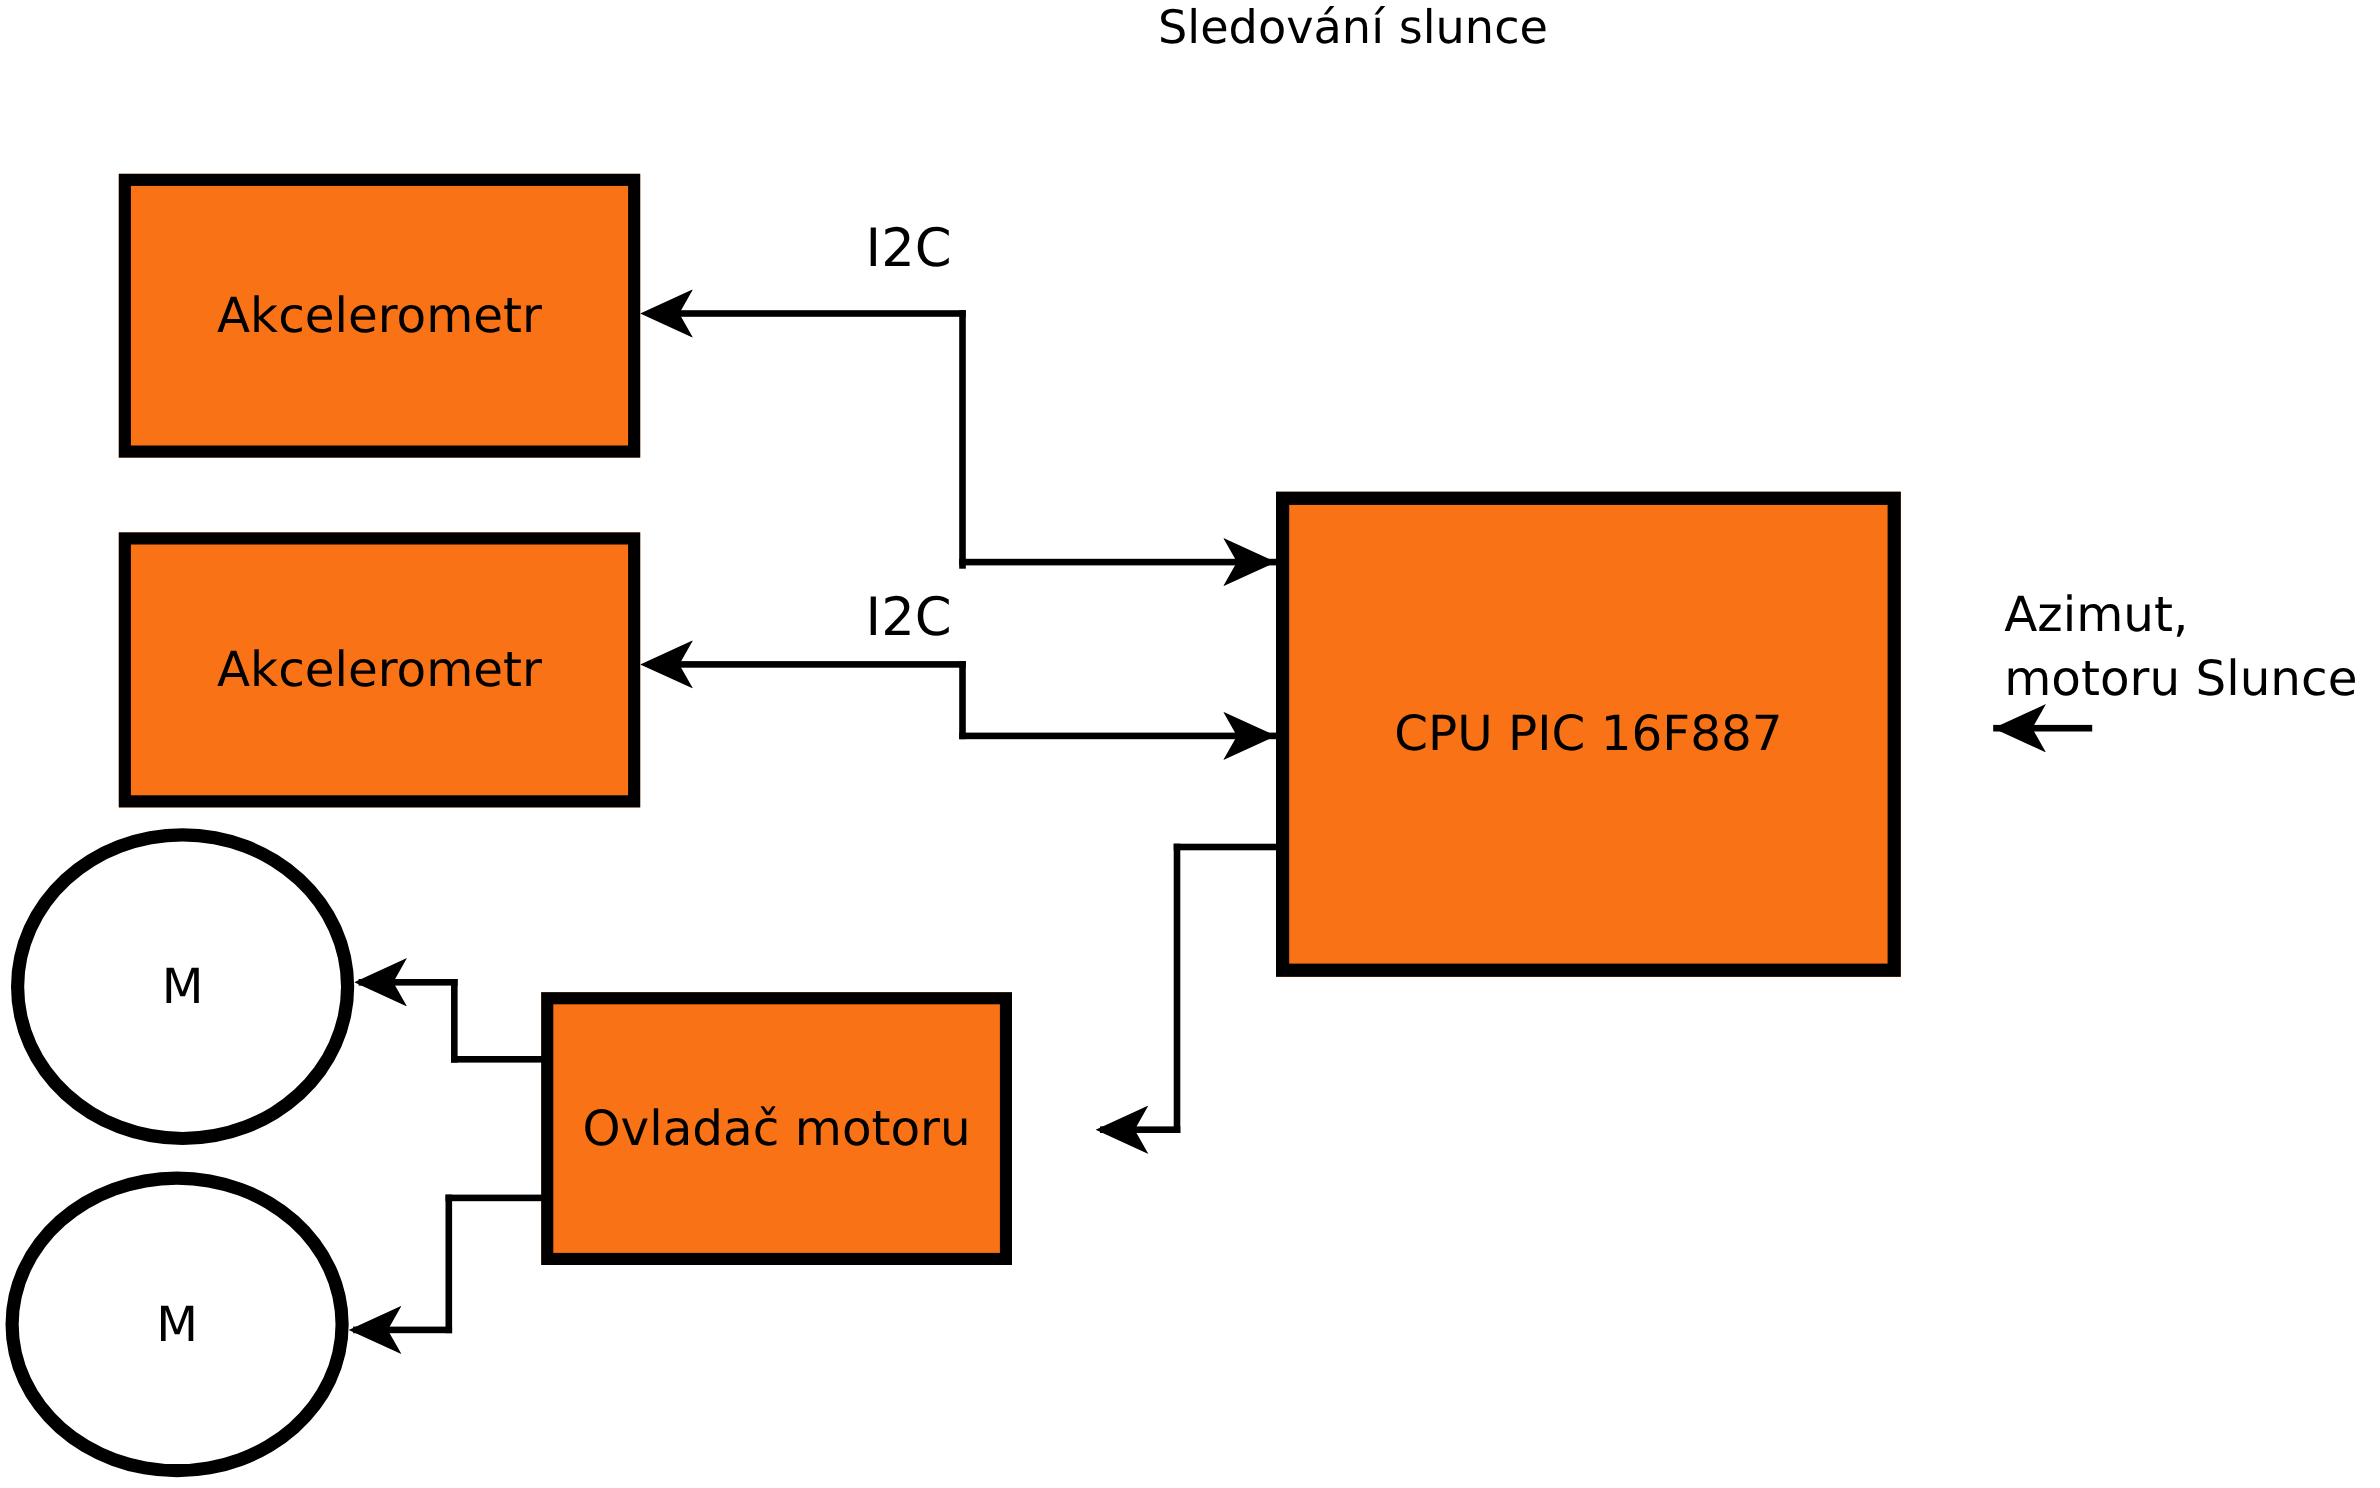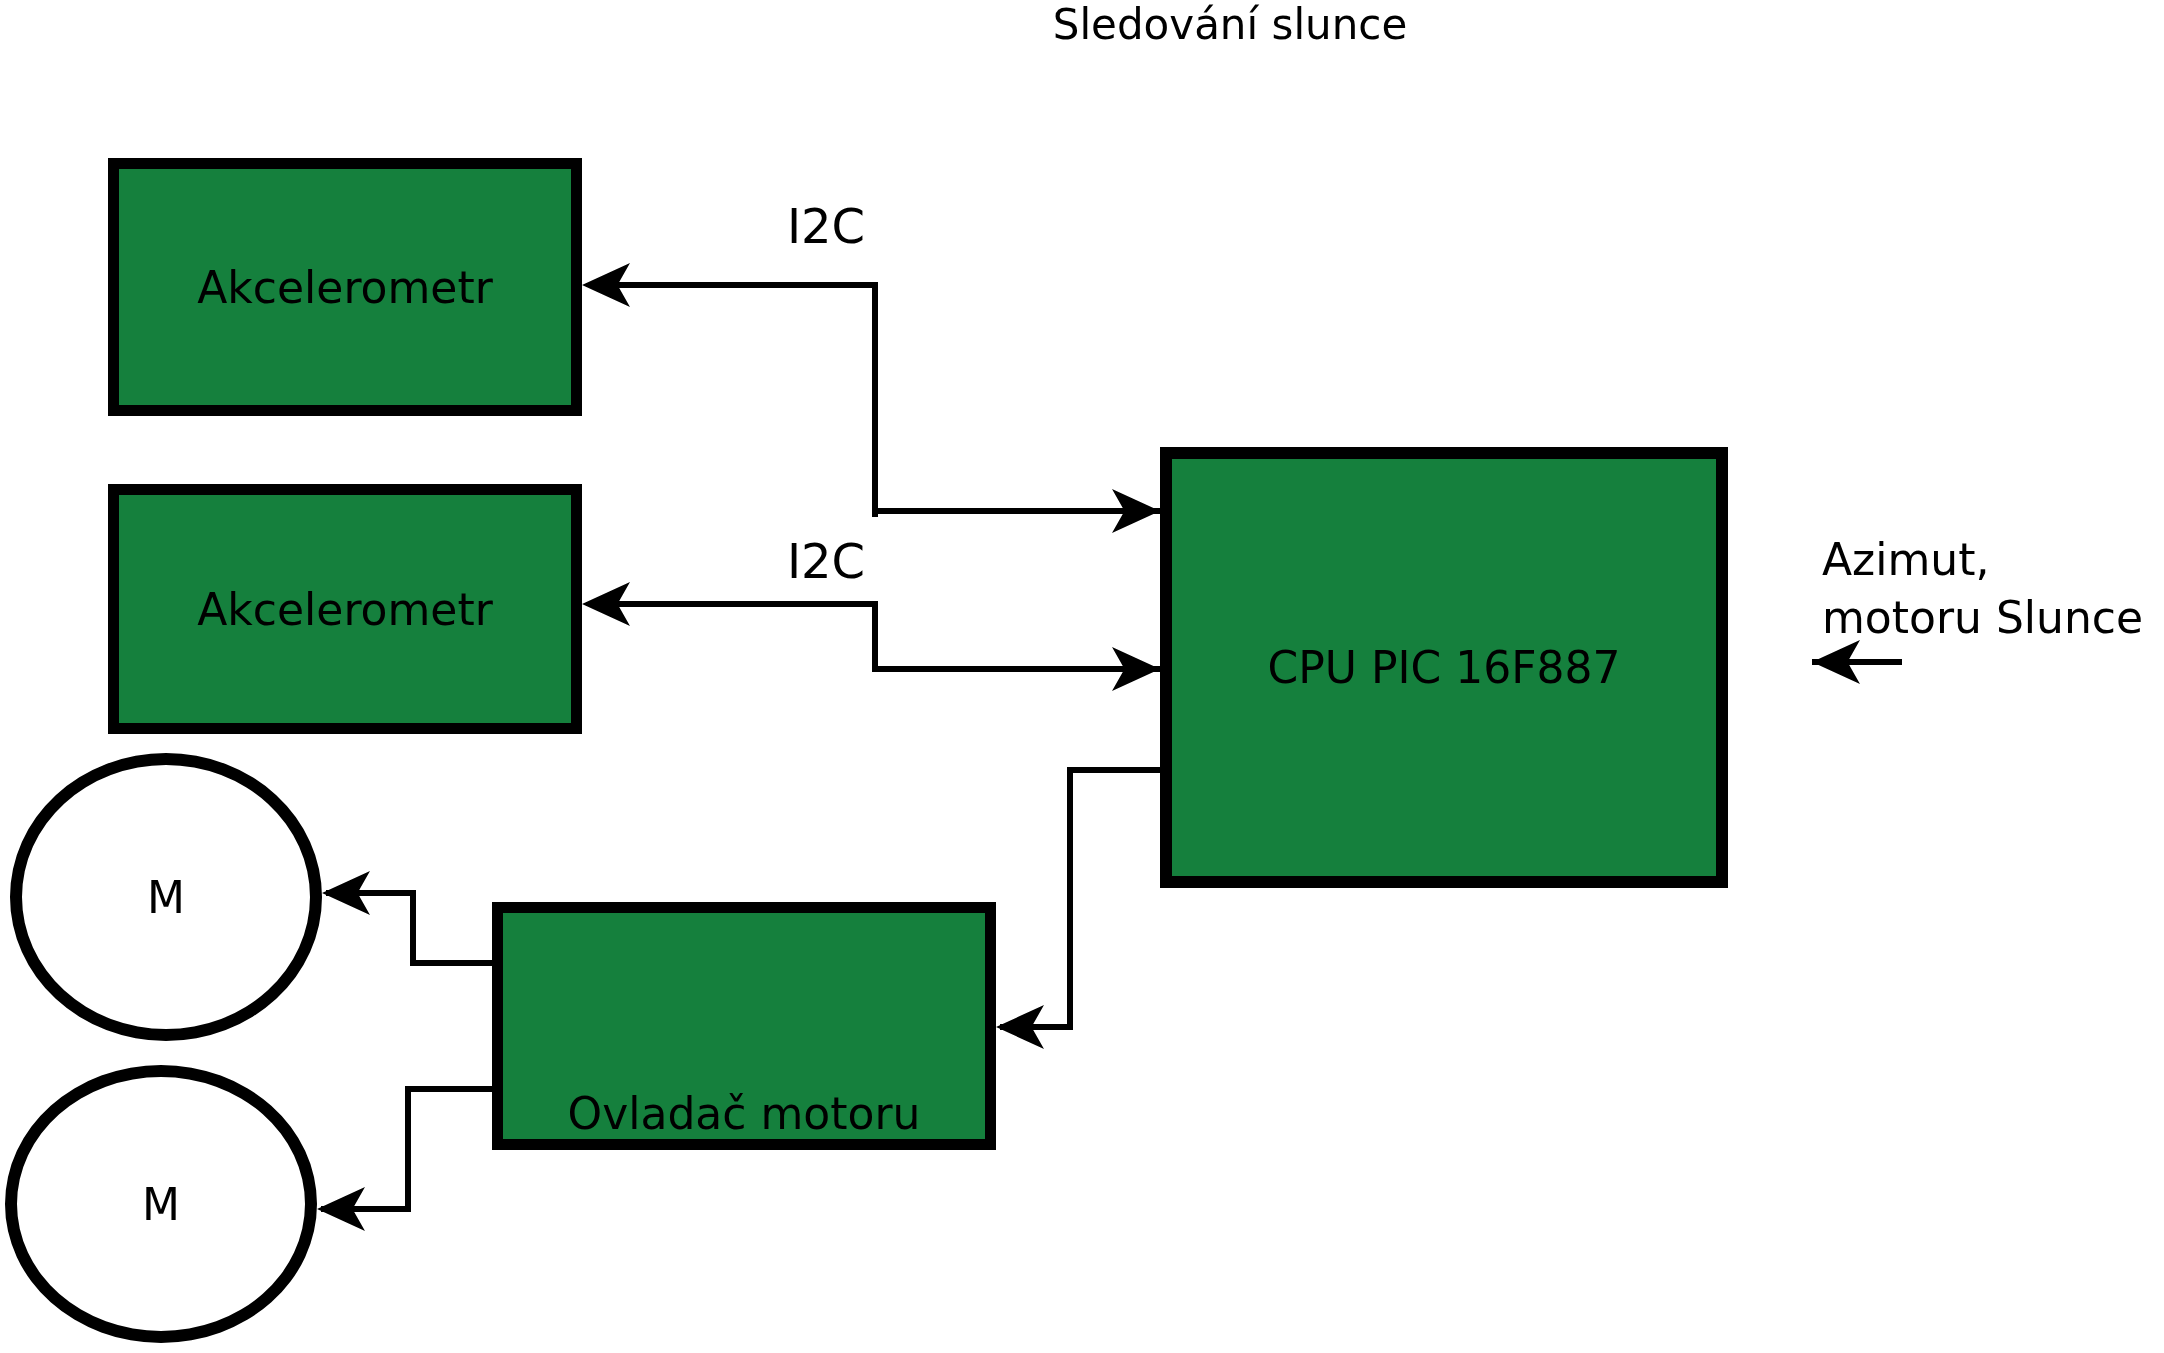--- a/index.html
+++ b/index.html
@@ -24,31 +24,31 @@
     height: 50px;
     line-height: 50px;
     font-size: 42px;
     text-align: center;
     white-space: nowrap;
   }
   .box {
     position: absolute;
     box-sizing: border-box;
     border: 11px solid #000000;
-    background: #15803d;
+    background: #f97316;
     display: flex;
     align-items: center;
     justify-content: center;
     font-size: 44px;
     white-space: nowrap;
   }
   .box-akcelerometr { left: 108px; top: 158px; width: 474px; height: 258px; }
   .box-magnetometr  { left: 108px; top: 484px; width: 474px; height: 250px; }
   .box-cpu          { left: 1160px; top: 447px; width: 568px; height: 441px; border-width: 12px; }
-  .box-ovladac      { left: 492px; top: 902px; width: 504px; height: 248px; align-items: flex-end; }
+  .box-ovladac      { left: 492px; top: 902px; width: 428px; height: 248px; }
   .motor {
     position: absolute;
     box-sizing: border-box;
     border: 12px solid #000000;
     border-radius: 50%;
     background: #ffffff;
     display: flex;
     align-items: center;
     justify-content: center;
     font-size: 44px;

